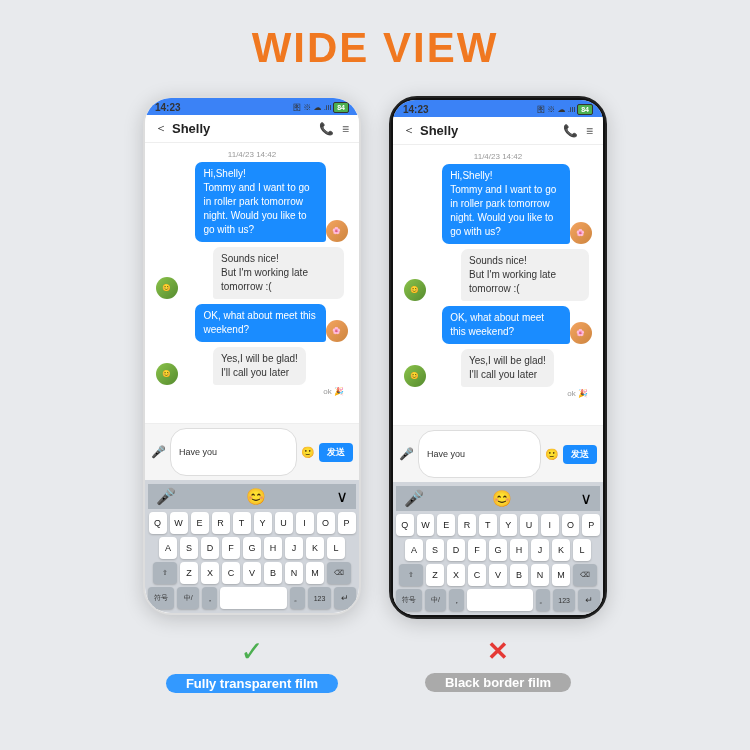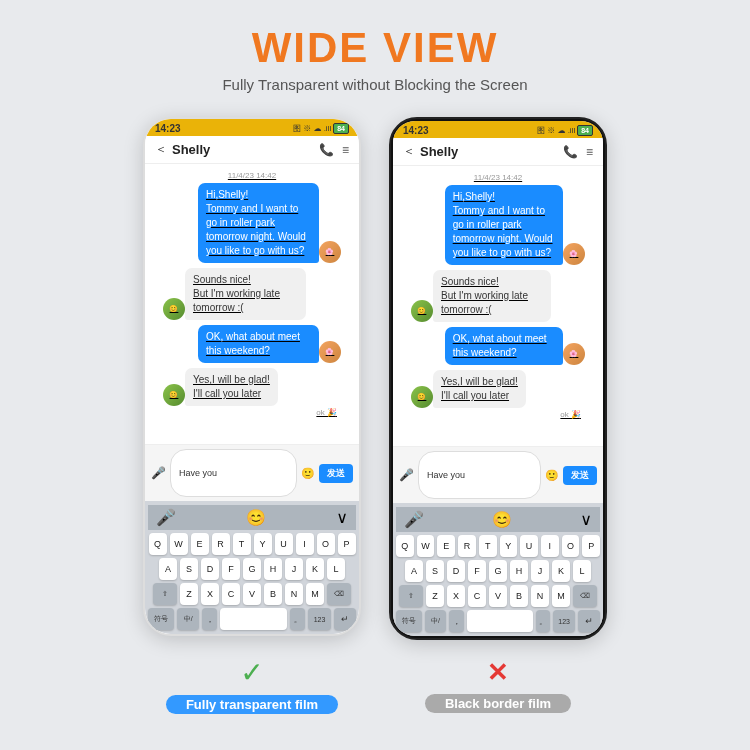--- a/index.html
+++ b/index.html
@@ -67,21 +67,21 @@
     }
 
     .phone.black-border .phone-inner {
       background: #f5f5f5;
       margin: 2px;
       border-radius: 22px;
     }
 
     
     .status-bar {
-      background: #eab308;
+      background: #3b82f6;
       display: flex;
       justify-content: space-between;
       align-items: center;
       padding: 4px 10px 2px;
       font-size: 9px;
       color: #333;
     }
 
     .status-time { font-weight: 600; font-size: 10px; }
     .status-icons { display: flex; align-items: center; gap: 2px; font-size: 8px; }
@@ -106,23 +106,22 @@
     }
 
     .chat-header-left { display: flex; align-items: center; gap: 5px; }
     .back-arrow { font-size: 12px; color: #333; }
     .chat-name { font-size: 13px; font-weight: 600; color: #222; }
     .chat-header-icons { display: flex; gap: 8px; font-size: 12px; color: #555; }
 
     
     .chat-body {
       background: #fff;
-      padding: 4px 18px;
+      padding: 4px 11px;
       min-height: 280px;
-      text-decoration: underline;
     }
 
     .date-label {
       text-align: center;
       font-size: 8px;
       color: #999;
       margin: 3px 0;
     }
 
     .msg-row {
@@ -145,20 +144,21 @@
     .bubble.sent {
       background: #1a8cff;
       color: #fff;
       border-bottom-right-radius: 3px;
     }
 
     .bubble.received {
       background: #f0f0f0;
       color: #333;
       border-bottom-left-radius: 3px;
+      margin-left: 35px;
     }
 
     .avatar-img {
       width: 22px;
       height: 22px;
       border-radius: 50%;
       background: linear-gradient(135deg, #f4a460, #cd853f);
       display: flex;
       align-items: center;
       justify-content: center;
@@ -293,21 +293,20 @@
     }
 
     .label-pill.blue { background: #3399ff; }
     .label-pill.gray { background: #aaa; }
   </style>
 </head>
 <body>
 
 <div class="header">
   <div class="header-title">WIDE VIEW</div>
-  <div class="header-subtitle">Fully Transparent without Blocking the Screen</div>
 </div>
 
 <div class="phones-container">
 
   <div class="phone white-border">
     <div class="phone-inner">
 
       <div class="status-bar">
         <span class="status-time">14:23</span>
         <div class="status-icons">

